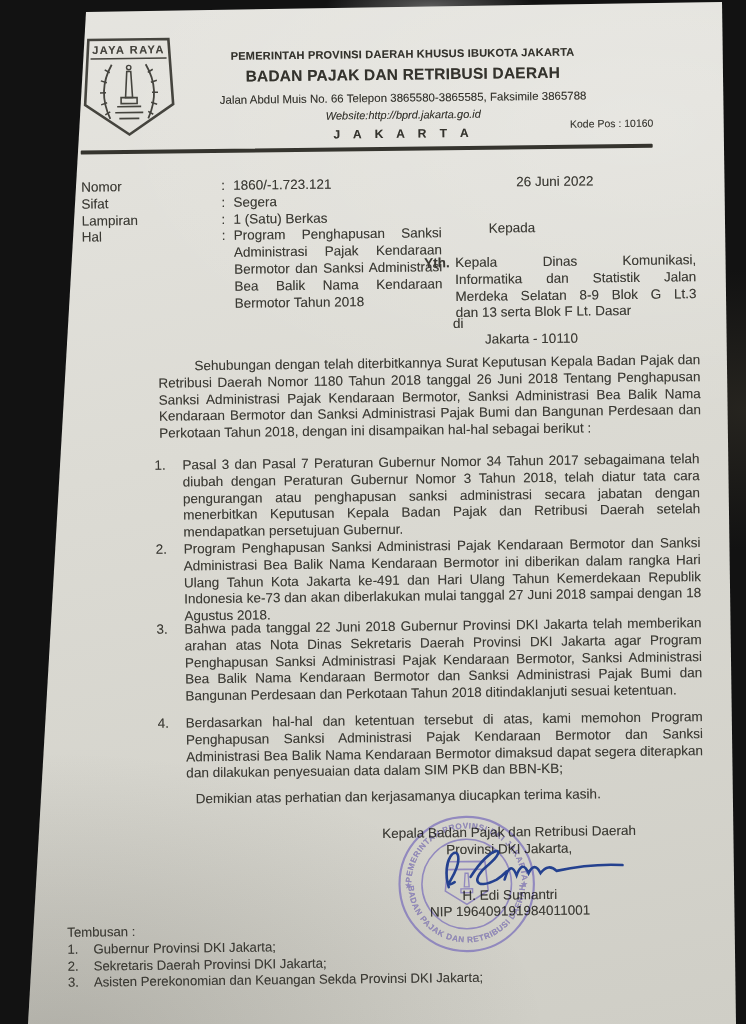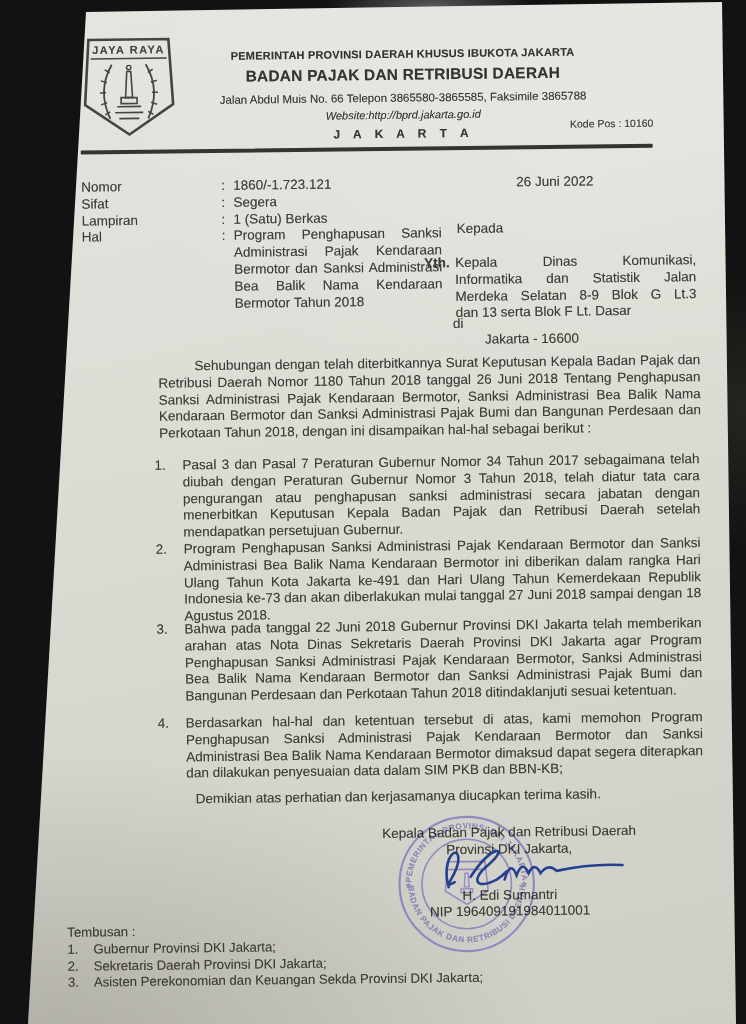--- a/index.html
+++ b/index.html
@@ -40,21 +40,21 @@
   .kodepos{left:498px;top:118px;width:160px;text-align:right;font-size:10.5px;}
   .rule{left:85px;top:147px;width:572px;height:3.5px;background:#35342e;border-radius:1px;}
   
   .meta{left:85px;top:176px;width:360px;}
   .m-row{display:flex;align-items:flex-start;}
   .m-label{width:140px;flex:none;}
   .m-colon{width:12px;flex:none;}
   .m-value{flex:1;}
   .hal-lines{width:200px;}
   .date{left:520px;top:176px;}
-  .kepada{left:460px;top:222px;}
+  .kepada{left:492px;top:222px;}
   .yth{left:427px;top:256px;width:272px;}
   .yth-prefix{position:absolute;left:0;top:0;font-weight:bold;}
   .yth-lines{margin-left:31px;}
   .di{left:455px;top:317px;}
   .city-line{left:487px;top:333px;}
   
   .opening{left:160px;top:356px;width:542px;text-indent:36px;}
   .item{left:155px;width:545px;}
   .i-num{position:absolute;left:0;top:0;}
   .i-txt{margin-left:28px;}
@@ -133,21 +133,21 @@
     <div class="abs yth">
       <span class="yth-prefix">Yth.</span>
       <div class="yth-lines">
         <div class="jl">Kepala Dinas Komunikasi,</div>
         <div class="jl">Informatika dan Statistik Jalan</div>
         <div class="jl">Merdeka Selatan 8-9 Blok G Lt.3</div>
         <div>dan 13 serta Blok F Lt. Dasar</div>
       </div>
     </div>
     <div class="abs di">di</div>
-    <div class="abs city-line">Jakarta - 16600</div>
+    <div class="abs city-line">Jakarta - 10110</div>
 
     <div class="abs opening just">Sehubungan dengan telah diterbitkannya Surat Keputusan Kepala Badan Pajak dan Retribusi Daerah Nomor 1180 Tahun 2018 tanggal 26 Juni 2018 Tentang Penghapusan Sanksi Administrasi Pajak Kendaraan Bermotor, Sanksi Administrasi Bea Balik Nama Kendaraan Bermotor dan Sanksi Administrasi Pajak Bumi dan Bangunan Perdesaan dan Perkotaan Tahun 2018, dengan ini disampaikan hal-hal sebagai berikut :</div>
 
     <div class="abs item" style="top:455px">
       <span class="i-num">1.</span>
       <div class="i-txt just">Pasal 3 dan Pasal 7 Peraturan Gubernur Nomor 34 Tahun 2017 sebagaimana telah diubah dengan Peraturan Gubernur Nomor 3 Tahun 2018, telah diatur tata cara pengurangan atau penghapusan sanksi administrasi secara jabatan dengan menerbitkan Keputusan Kepala Badan Pajak dan Retribusi Daerah setelah mendapatkan persetujuan Gubernur.</div>
     </div>
     <div class="abs item" style="top:539px">
       <span class="i-num">2.</span>
       <div class="i-txt just">Program Penghapusan Sanksi Administrasi Pajak Kendaraan Bermotor dan Sanksi Administrasi Bea Balik Nama Kendaraan Bermotor ini diberikan dalam rangka Hari Ulang Tahun Kota Jakarta ke-491 dan Hari Ulang Tahun Kemerdekaan Republik Indonesia ke-73 dan akan diberlakukan mulai tanggal 27 Juni 2018 sampai dengan 18 Agustus 2018.</div>

